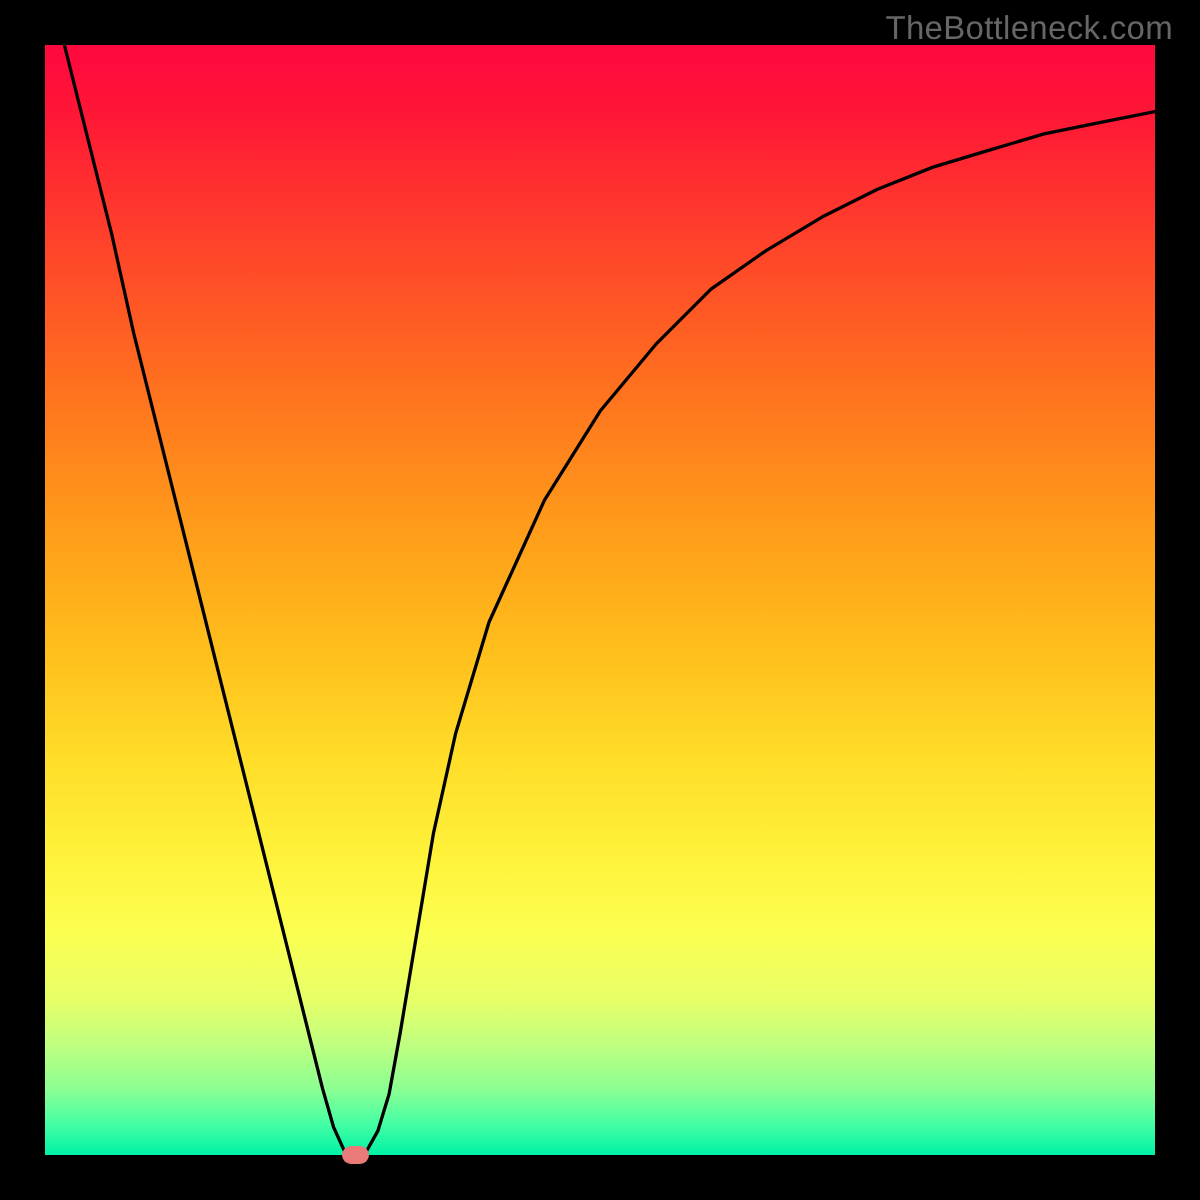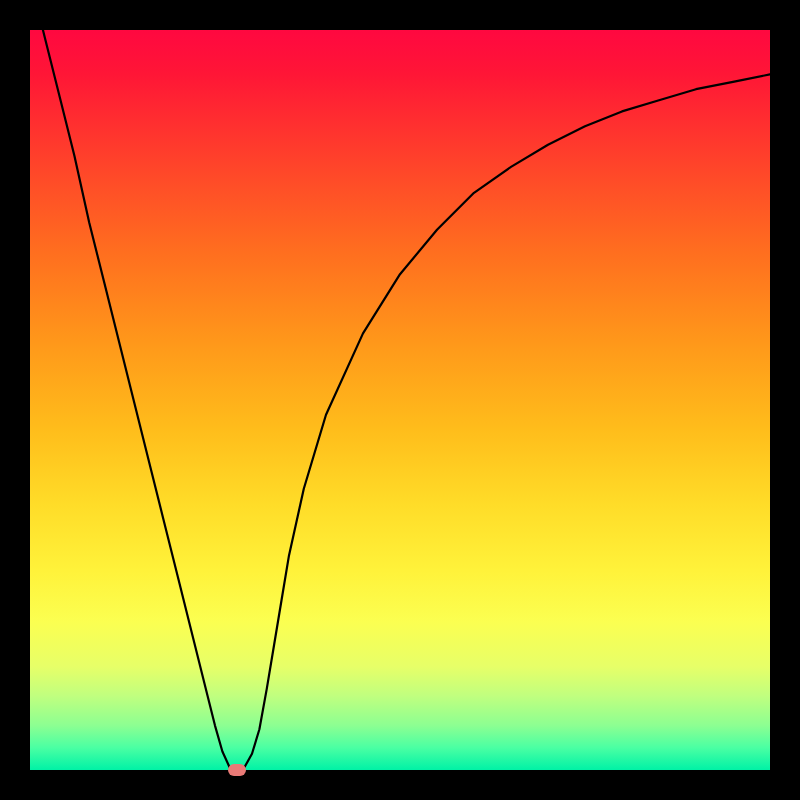--- a/index.html
+++ b/index.html
@@ -74,20 +74,21 @@
     background: #e97a77;
     transform: translate(-50%, -50%);
     z-index: 5;
   }
 </style>
 </head>
 <body>
 
 <div class="outer">
 
+  <div class="watermark">TheBottleneck.com</div>
 
   <div class="plot">
     <div class="gradient"></div>
 
     <svg class="curve" viewBox="0 0 740 740" preserveAspectRatio="none">
       <path id="curve-path" fill="none" stroke="#000" stroke-width="2.2" stroke-linejoin="round" stroke-linecap="round" d="M0.00 -51.80 L14.80 7.40 L29.60 66.60 L44.40 125.80 L59.20 192.40 L74.00 251.60 L88.80 310.80 L103.60 370.00 L118.40 429.20 L133.20 488.40 L148.00 547.60 L162.80 606.80 L177.60 666.00 L185.00 695.60 L192.40 721.50 L199.80 737.78 L207.20 740.00 L214.60 737.04 L222.00 723.72 L229.40 699.30 L236.80 658.60 L244.20 614.20 L251.60 569.80 L259.00 525.40 L273.80 458.80 L296.00 384.80 L333.00 303.40 L370.00 244.20 L407.00 199.80 L444.00 162.80 L481.00 136.90 L518.00 114.70 L555.00 96.20 L592.00 81.40 L629.00 70.30 L666.00 59.20 L703.00 51.80 L740.00 44.40"></path>
     </svg>
 
     <div class="marker" id="min-marker" style="left: 207.2px; top: 740px;"></div>
   </div>

